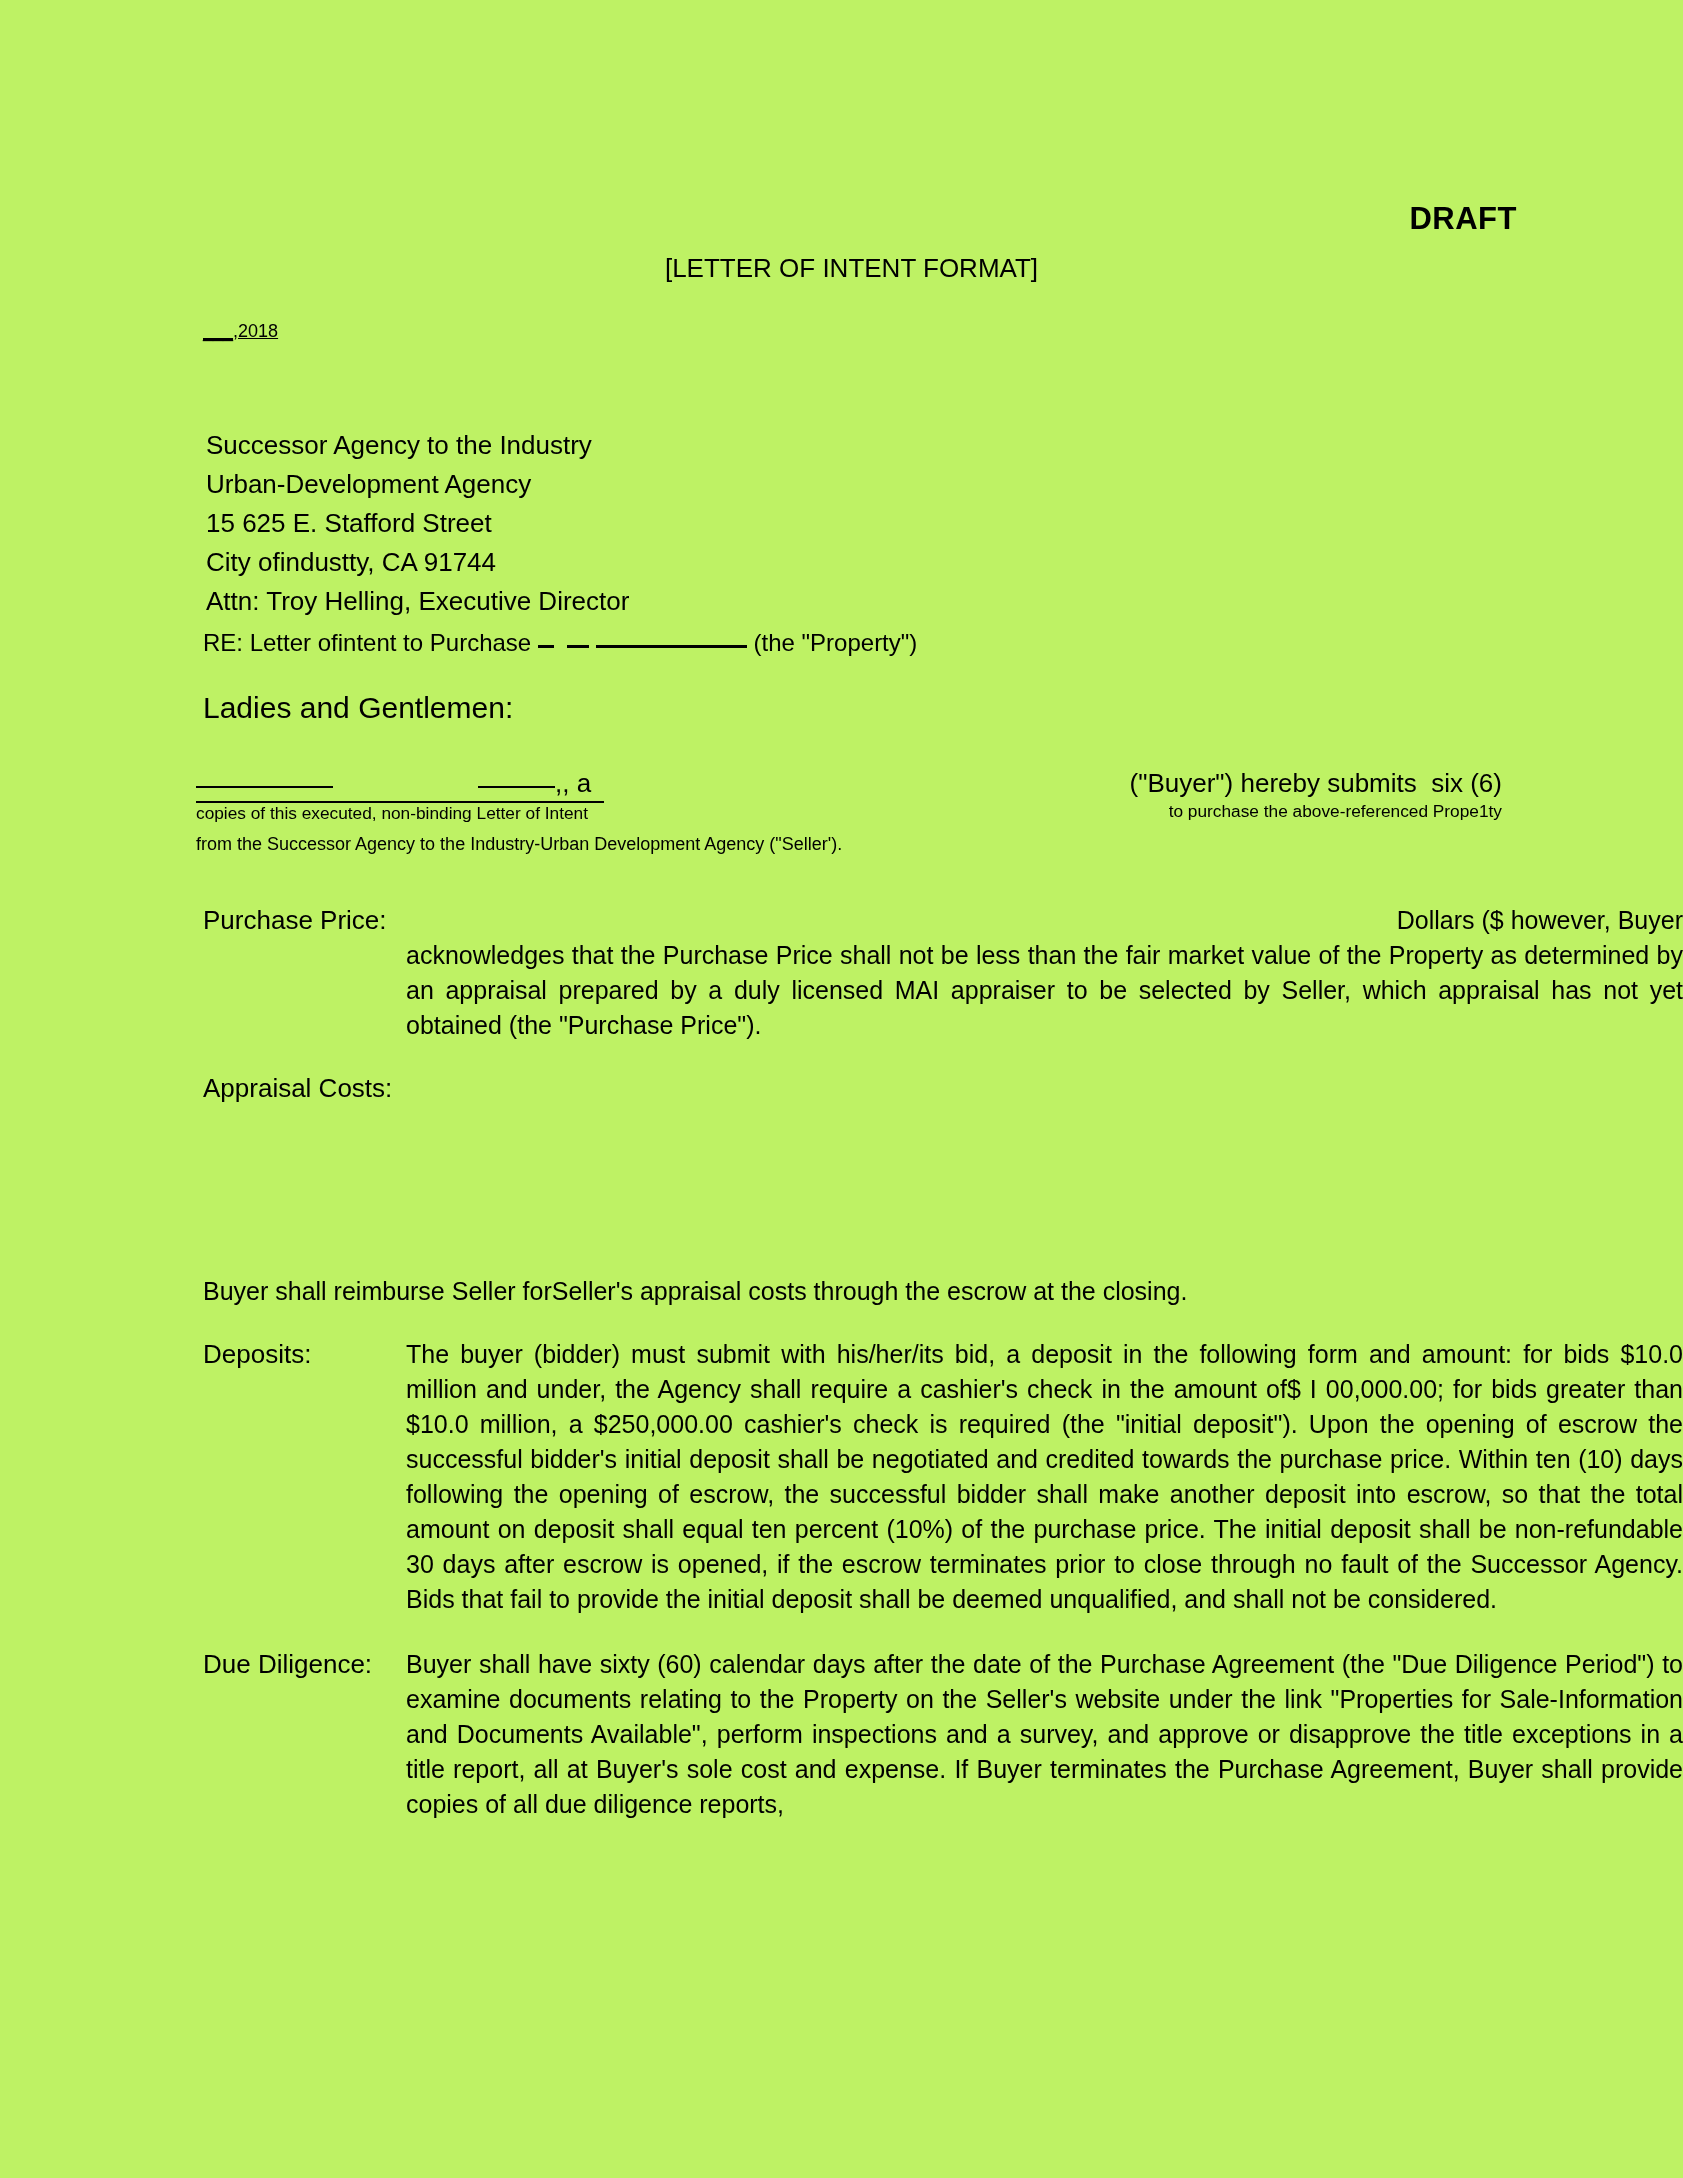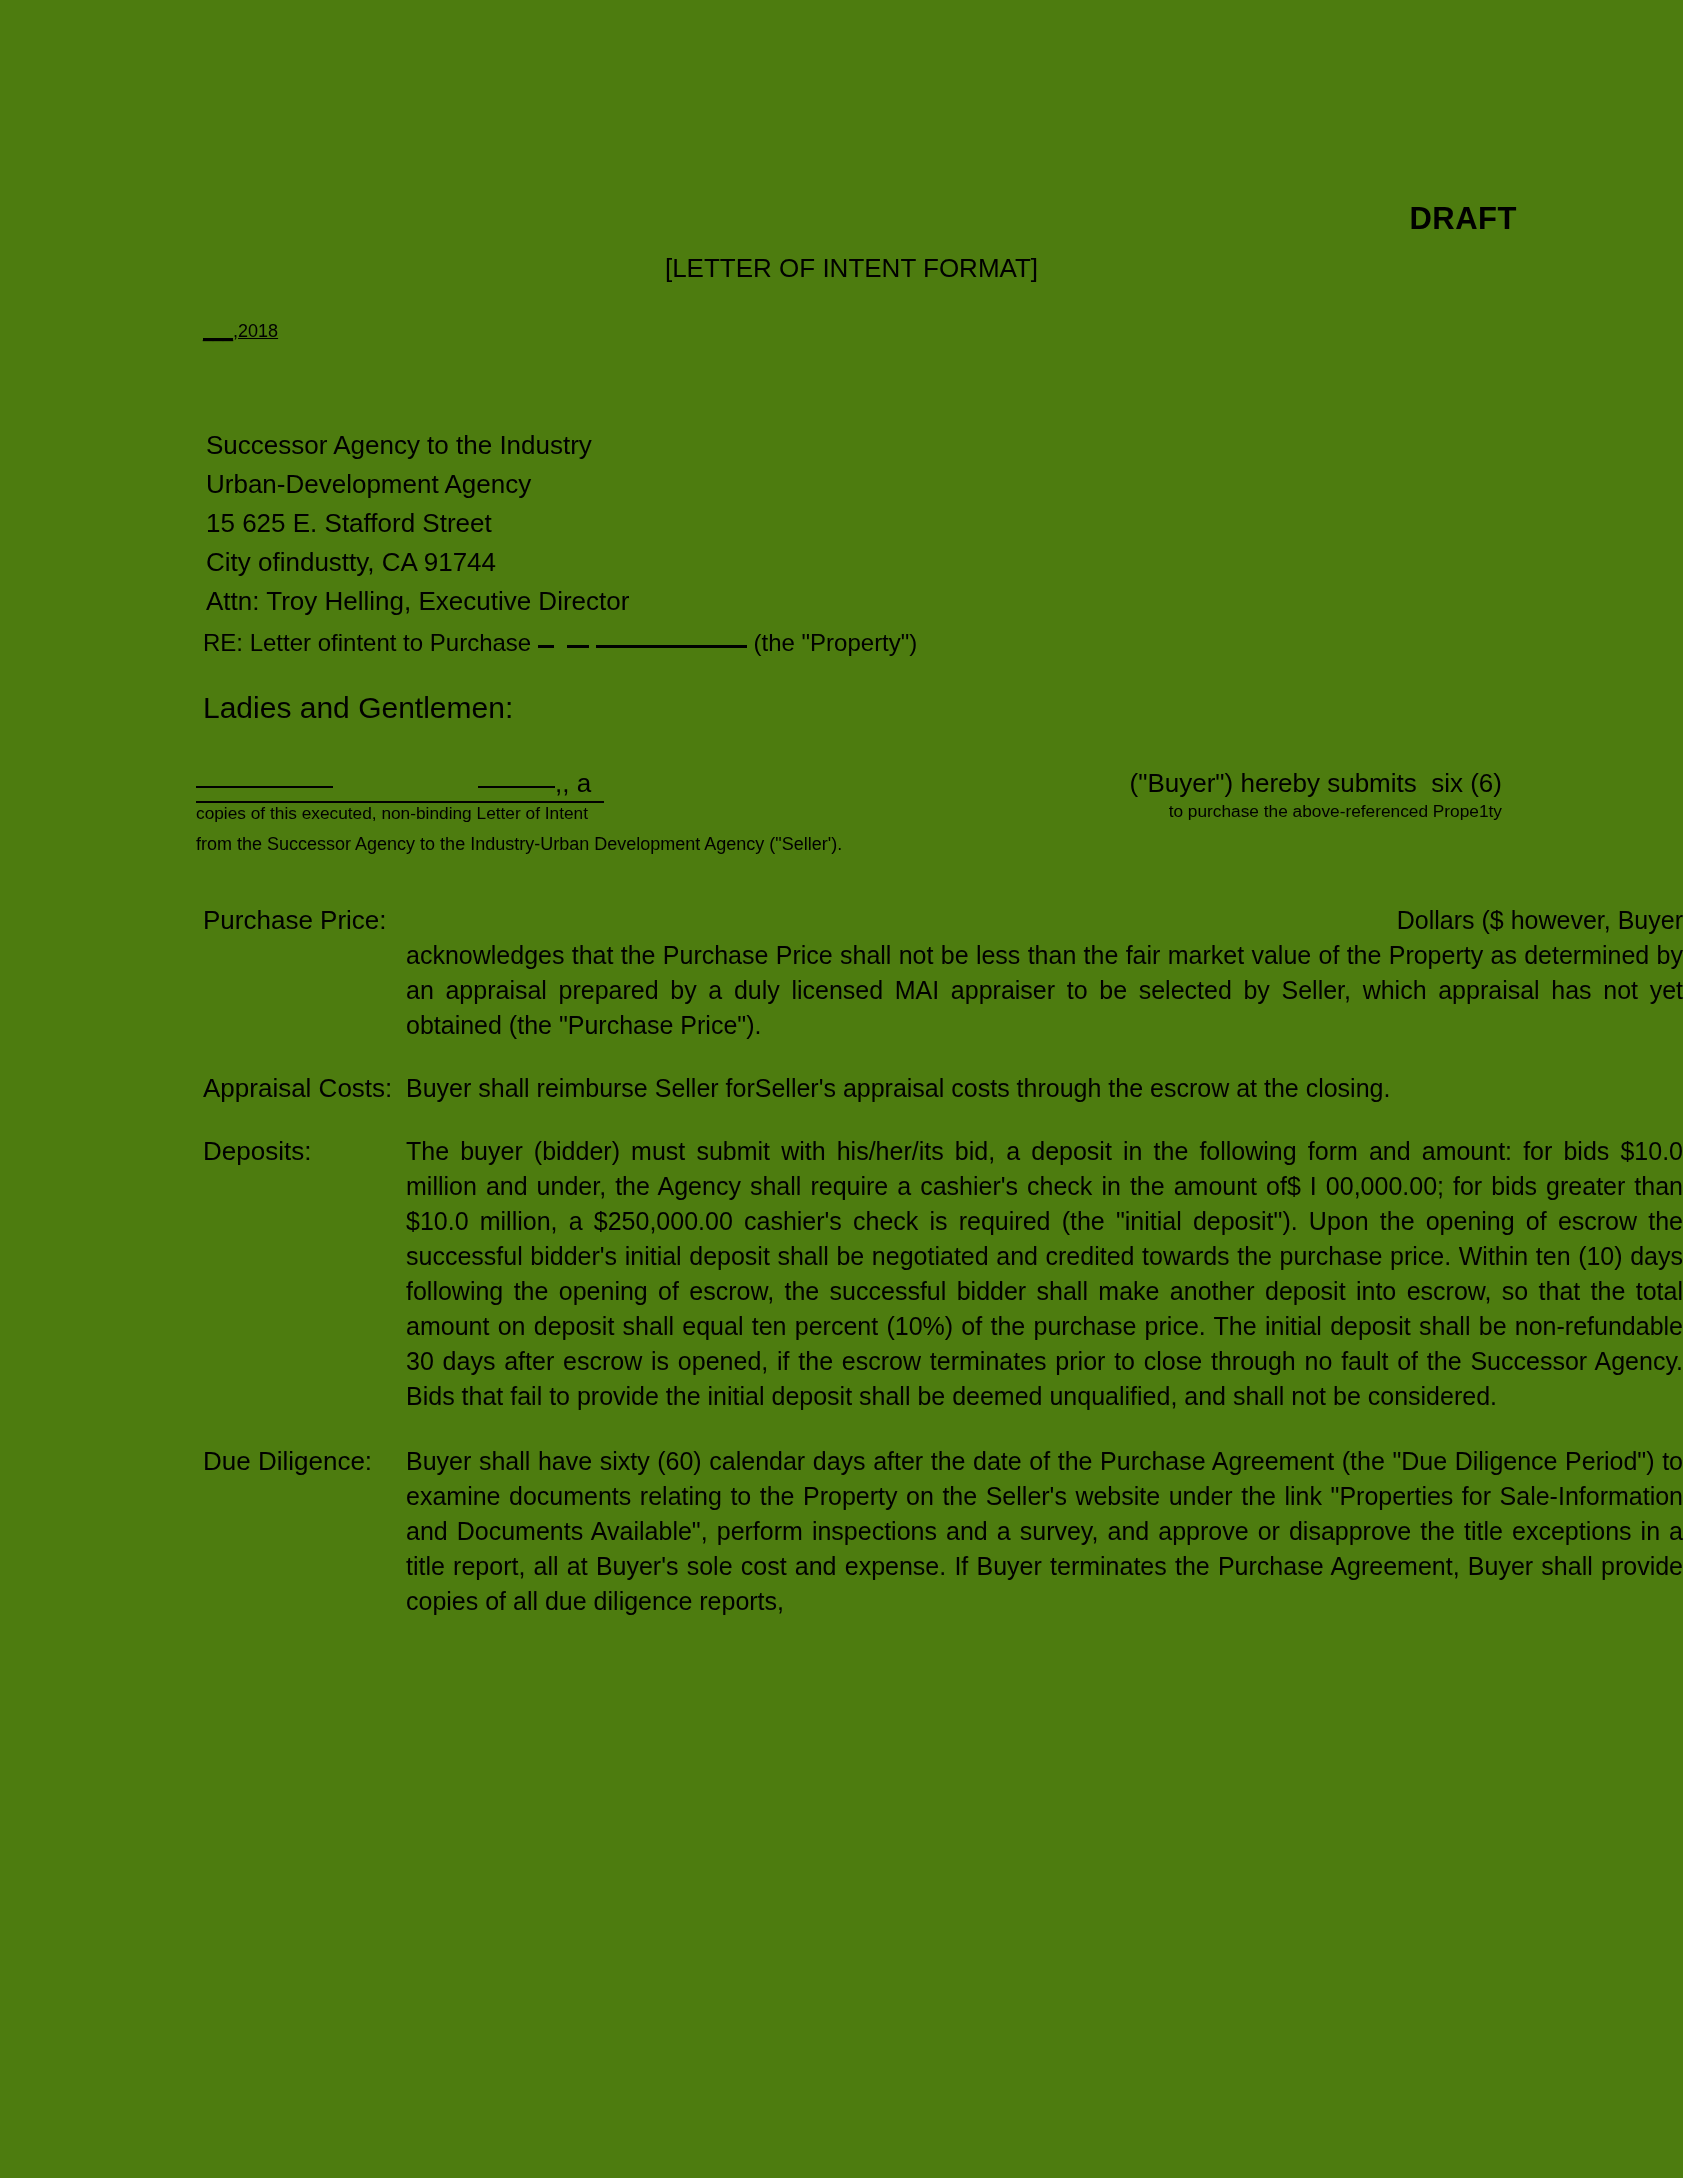--- a/index.html
+++ b/index.html
@@ -13,21 +13,21 @@
     height: 2178px;
     font-family: "Liberation Sans", "DejaVu Sans", sans-serif;
     color: #000000;
     -webkit-font-smoothing: antialiased;
   }
 
   .page {
     position: relative;
     width: 1683px;
     height: 2178px;
-    background: #4d7c0f;
+    background: #bef264;
     box-sizing: border-box;
   }
 
   
   .draft-stamp {
     position: absolute;
     top: 203px;
     right: 166px;
     font-size: 31px;
     font-weight: bold;
@@ -206,21 +206,21 @@
   .clause-body {
     flex: 1 1 auto;
     font-size: 25px;
     line-height: 35px;
     text-align: justify;
     text-justify: inter-word;
   }
   .clause-body p { margin: 0; }
 
   .sp-purchase  { margin-bottom: 28px; }
-  .sp-appraisal { margin-bottom: 28px; }
+  .sp-appraisal { margin-bottom: 28px; flex-direction: column; }
   .sp-deposits  { margin-bottom: 30px; }
 </style>
 </head>
 <body>
 
 <div class="page">
 
   <div class="draft-stamp">DRAFT</div>
 
   <div class="doc-title">[LETTER OF INTENT FORMAT]</div>

